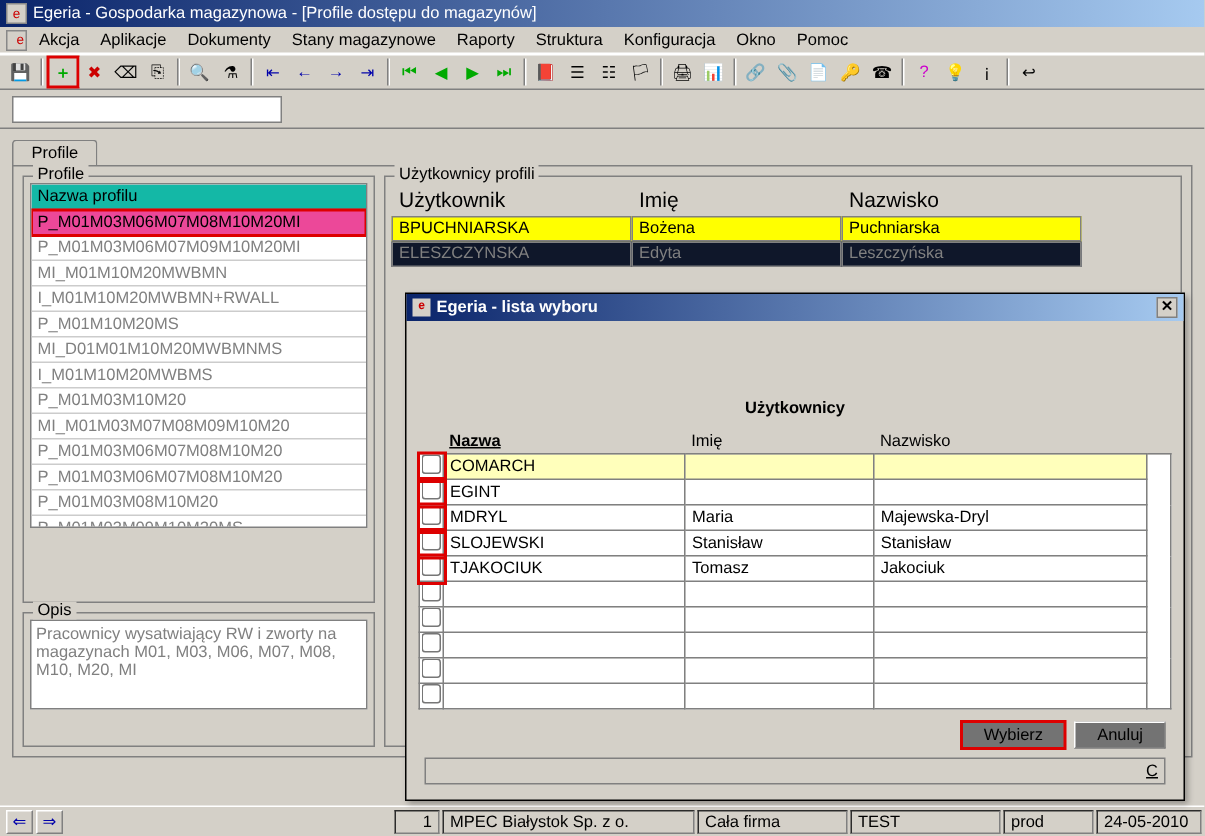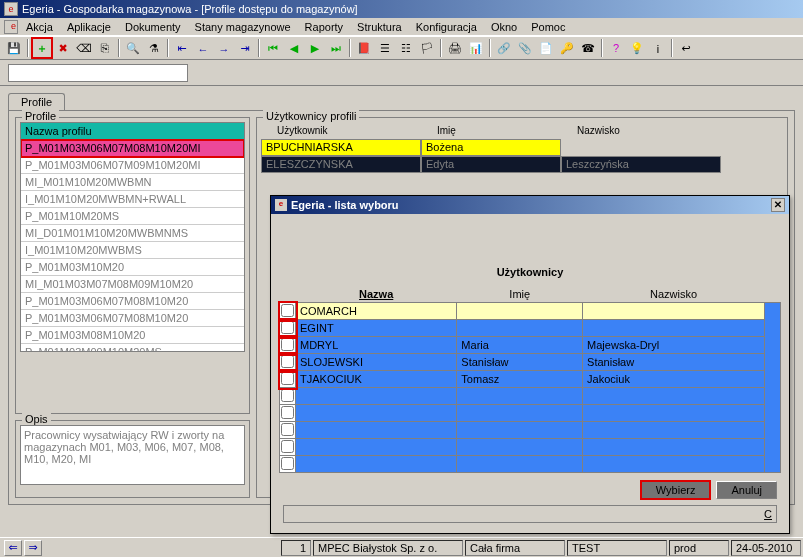--- a/index.html
+++ b/index.html
@@ -22,39 +22,39 @@
 .fieldset { border:1px solid #808080; padding:4px; position:relative; }
 .fieldset .legend { position:absolute; top:-8px; left:6px; background:#d4d0c8; font-size:11px; padding:0 3px;}
 .left { width:235px; display:flex; flex-direction:column; gap:6px;}
 .right { flex:1; position:relative;}
 .list { background:#fff; border:1px solid #808080; max-height:230px; overflow:hidden;}
 .list .hdr { background:#14b8a6; font-size:11px; padding:2px 4px; border-bottom:1px solid #808080;}
 .list .row { font-size:11px; padding:1px 4px; border-bottom:1px solid #ccc; height:17px; line-height:15px; overflow:hidden;}
 .list .row.selected { background:#ec4899; }
 .list .row.gray { color:#808080;}
 .textarea { width:100%; height:60px; border:1px solid #808080; background:#fff; font-size:11px; color:#808080; padding:3px; resize:none;}
-.users-hdr { display:flex; font-size:10px;margin-left:11px;}
+.users-hdr { display:flex; font-size:14px;}
 .users-hdr div { border:1px solid #d4d0c8; padding:2px 4px;}
 .users-row { display:flex; font-size:11px; height:17px;}
 .users-row div { border:1px solid #808080; background:#0f172a; padding:1px 4px; overflow:hidden;}
 .users-row.sel div { background:#ffff00;}
 .users-row.inactive div { color:#808080;}
 .col-u { width:160px;}
 .col-i { width:140px;}
 .col-n { width:160px;}
 .scrollbar { width:16px; background:#d4d0c8; border:1px solid #808080;}
 .dialog { position:absolute; left:270px; top:195px; width:520px; background:#d4d0c8; border:1px solid #000; box-shadow:2px 2px 4px rgba(0,0,0,0.3); z-index:10;}
 .dialog .dtitle { background:linear-gradient(to right,#0a246a,#a6caf0); height:18px; display:flex; align-items:center; justify-content:space-between; padding:0 4px; color:#fff; font-size:11px; font-weight:bold;}
 .dialog .dtitle .close { width:14px; height:14px; background:#d4d0c8; border:1px solid #808080; color:#000; font-size:10px; text-align:center; line-height:12px; cursor:pointer;}
 .dialog .dbody { padding:8px;margin-top:40px;}
 .dialog .dhead { text-align:center; font-size:11px; font-weight:bold; padding:4px 0 8px 0;}
 .dialog table { width:100%; border-collapse:collapse; font-size:11px;}
-.dialog th { text-align:center; padding:2px 4px; font-weight:normal;}
+.dialog th { text-align:left; padding:2px 4px; font-weight:normal;}
 .dialog th.underline { text-decoration:underline; font-weight:bold;}
-.dialog td { border:1px solid #808080; background:#3b82f6; padding:1px 4px; height:17px;}
+.dialog td { border:1px solid #808080; background:#ffffff; padding:1px 4px; height:17px;}
 .dialog td.cb { width:14px; background:#fff; text-align:center; padding:0;}
 .dialog td.cb input { margin:0;}
 .dialog tr.sel td.txt { background:#ffffbb;}
 .dialog .btnrow { display:flex; justify-content:flex-end; gap:6px; padding:8px 4px 4px 4px; align-items:center;}
 .dialog .dbtn { background:#737373; border:1px solid #808080; padding:2px 14px; font-size:11px; cursor:pointer; border-top-color:#fff; border-left-color:#fff;}
 .dialog .stline { height:18px; border:1px solid #808080; margin:2px 4px; display:flex; justify-content:flex-end; align-items:center; padding:0 4px; font-size:11px;}
 .bottombtn { position:absolute; left:50%; bottom:8px; transform:translateX(-50%); background:#d4d0c8; border:1px solid #808080; padding:3px 20px; font-size:11px; color:#808080; border-top-color:#fff; border-left-color:#fff;}
 .statusbar { position:absolute; bottom:0; left:0; right:0; height:20px; background:#d4d0c8; border-top:1px solid #fff; display:flex; align-items:center; font-size:11px;}
 .statusbar .navbtns { display:flex; gap:2px; padding:0 4px;}
 .statusbar .navbtn { width:18px; height:16px; border:1px solid #808080; display:flex; align-items:center; justify-content:center; background:#d4d0c8; border-top-color:#fff; border-left-color:#fff; cursor:pointer; color:#00a;}
@@ -149,37 +149,38 @@
                 <div class="row gray">I_M01M10M20MWBMS</div>
                 <div class="row gray">P_M01M03M10M20</div>
                 <div class="row gray">MI_M01M03M07M08M09M10M20</div>
                 <div class="row gray">P_M01M03M06M07M08M10M20</div>
                 <div class="row gray">P_M01M03M06M07M08M10M20</div>
                 <div class="row gray">P_M01M03M08M10M20</div>
                 <div class="row gray">P_M01M03M09M10M20MS</div>
               </div>
           </div>
         </div>
-        <div class="fieldset" style="height:78px;">
+        <div class="fieldset" style="height:90px;">
           <div class="legend">Opis</div>
           <textarea class="textarea" readonly="" style="">Pracownicy wysatwiający RW i zworty na magazynach M01, M03, M06, M07, M08, M10, M20, MI</textarea>
         </div>
       </div>
       <div class="right">
         <div class="fieldset" style="height:100%;">
           <div class="legend">Użytkownicy profili</div>
           <div class="users-hdr">
             <div class="col-u">Użytkownik</div>
             <div class="col-i">Imię</div>
             <div class="col-n">Nazwisko</div>
           </div>
           <div id="user-rows">
               <div class="users-row sel">
                 <div class="col-u">BPUCHNIARSKA</div>
                 <div class="col-i">Bożena</div>
+                <div class="col-n">Puchniarska</div>
               </div>
               <div class="users-row inactive">
                 <div class="col-u">ELESZCZYNSKA</div>
                 <div class="col-i">Edyta</div>
                 <div class="col-n">Leszczyńska</div>
               </div>
             </div>
           <button class="bottombtn redbox">Dodaj wybranych</button>
         </div>
       </div>
@@ -281,18 +282,18 @@
   </div>
 </div>
 
 <div class="statusbar">
   <div class="navbtns">
     <div class="navbtn">⇐</div>
     <div class="navbtn">⇒</div>
   </div>
   <div style="flex:1;"></div>
   <div class="cell" style="width:30px;text-align:right;">1</div>
-  <div class="cell" style="width:150px;">MPEC Białystok Sp. z o.</div>
+  <div class="cell" style="width:168px;">MPEC Białystok Sp. z o.</div>
   <div class="cell" style="width:100px;">Cała firma</div>
   <div class="cell" style="width:100px;">TEST</div>
   <div class="cell" style="width:60px;">prod</div>
   <div class="cell" style="width:70px;">24-05-2010</div>
 </div>
 
 </body></html>

